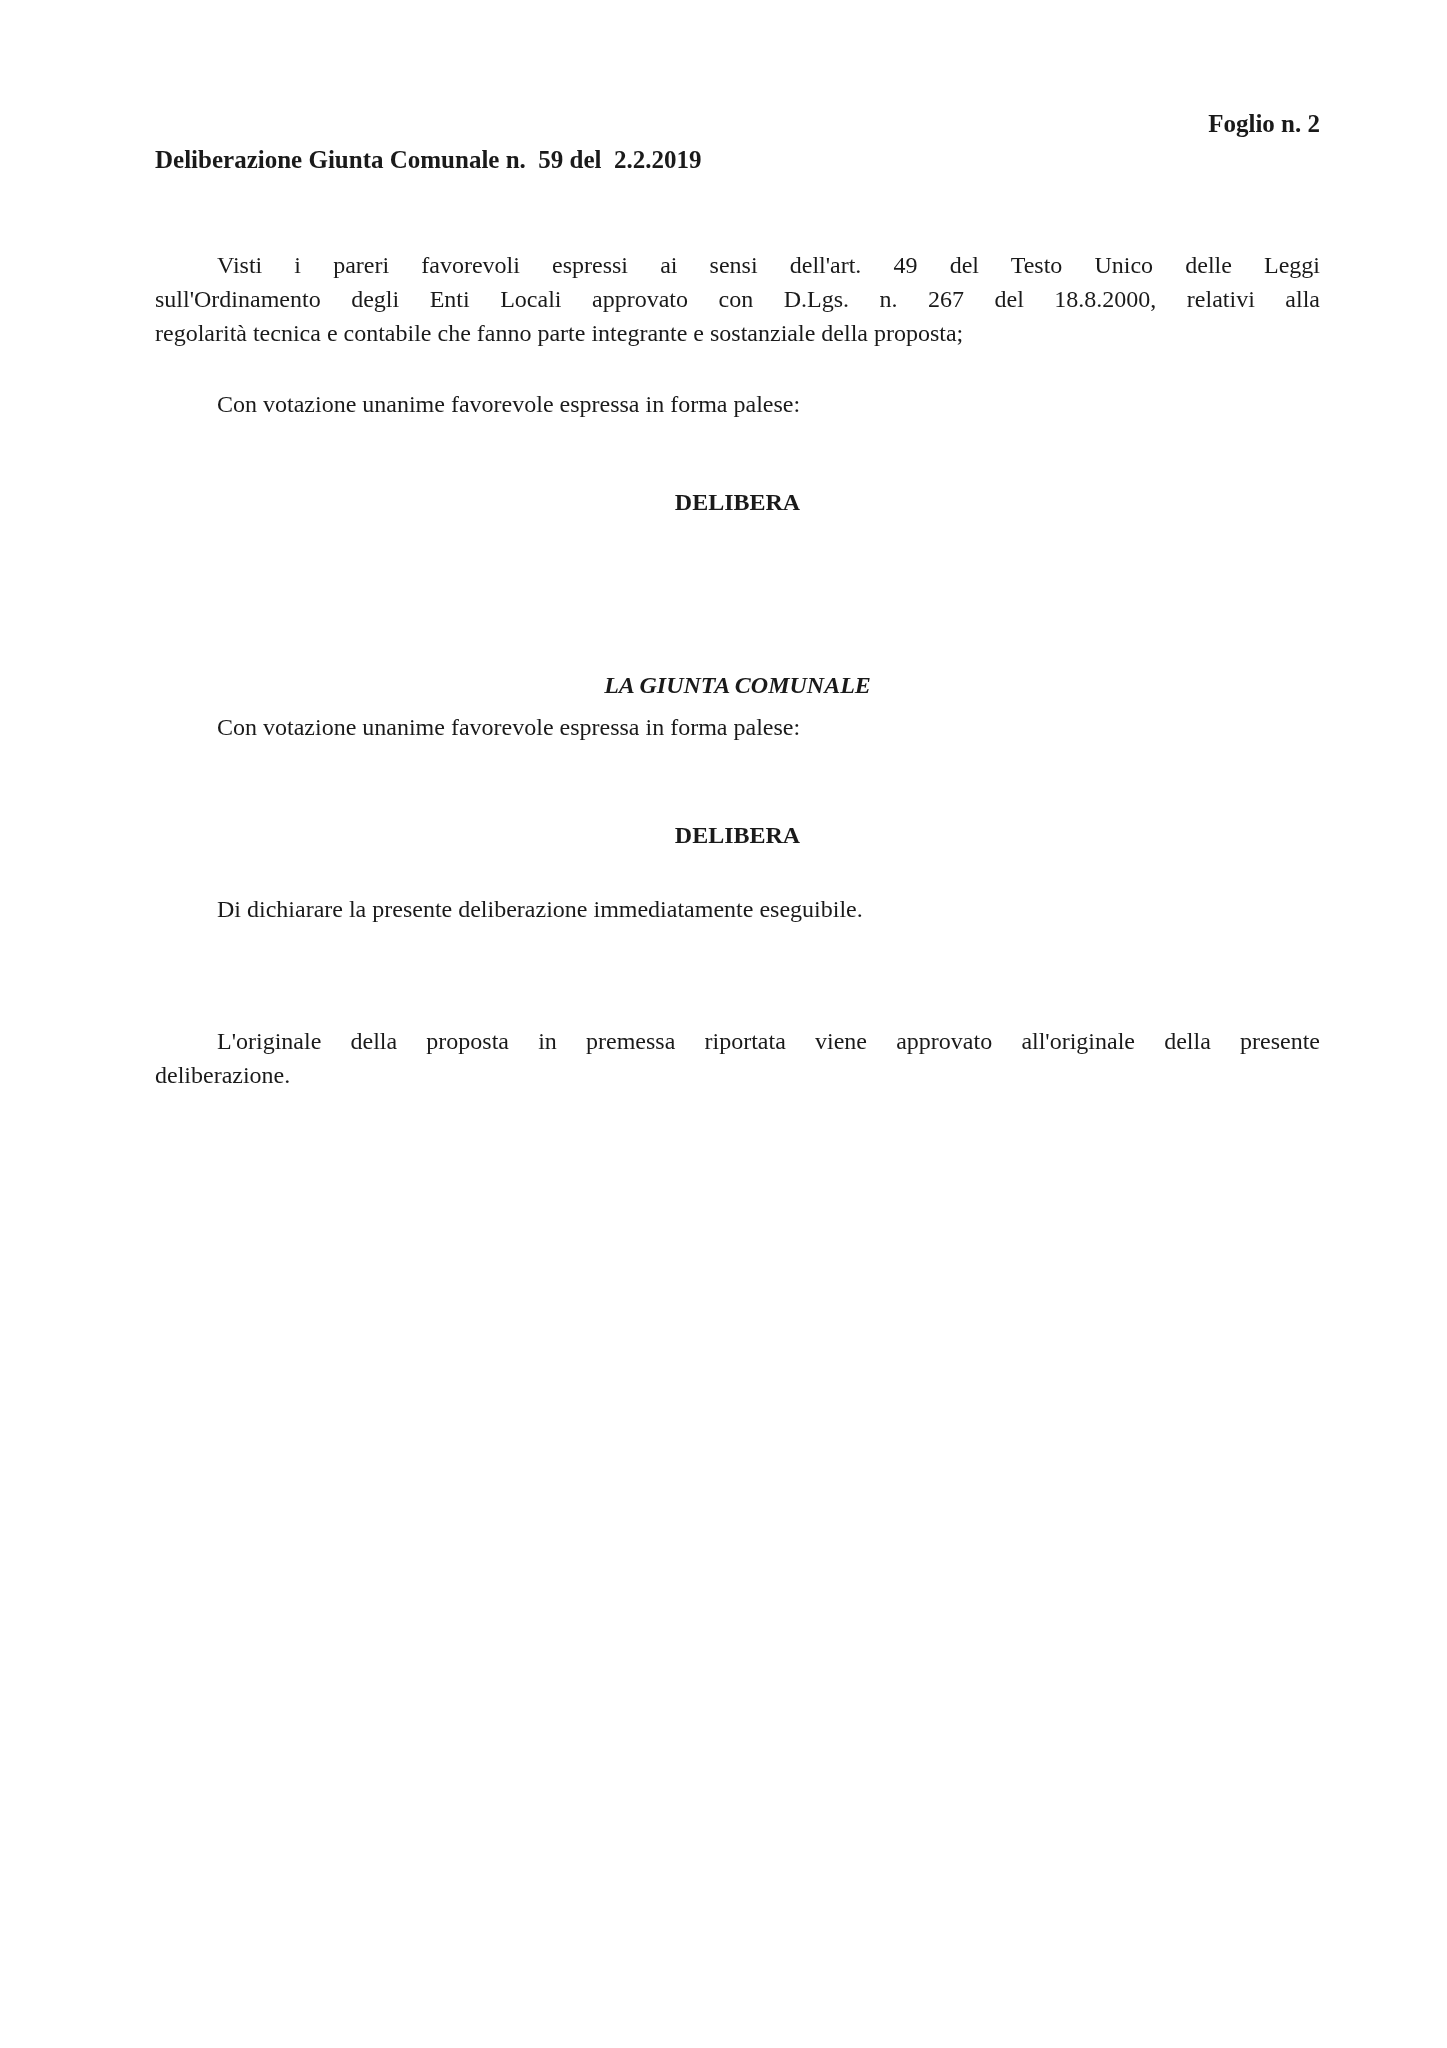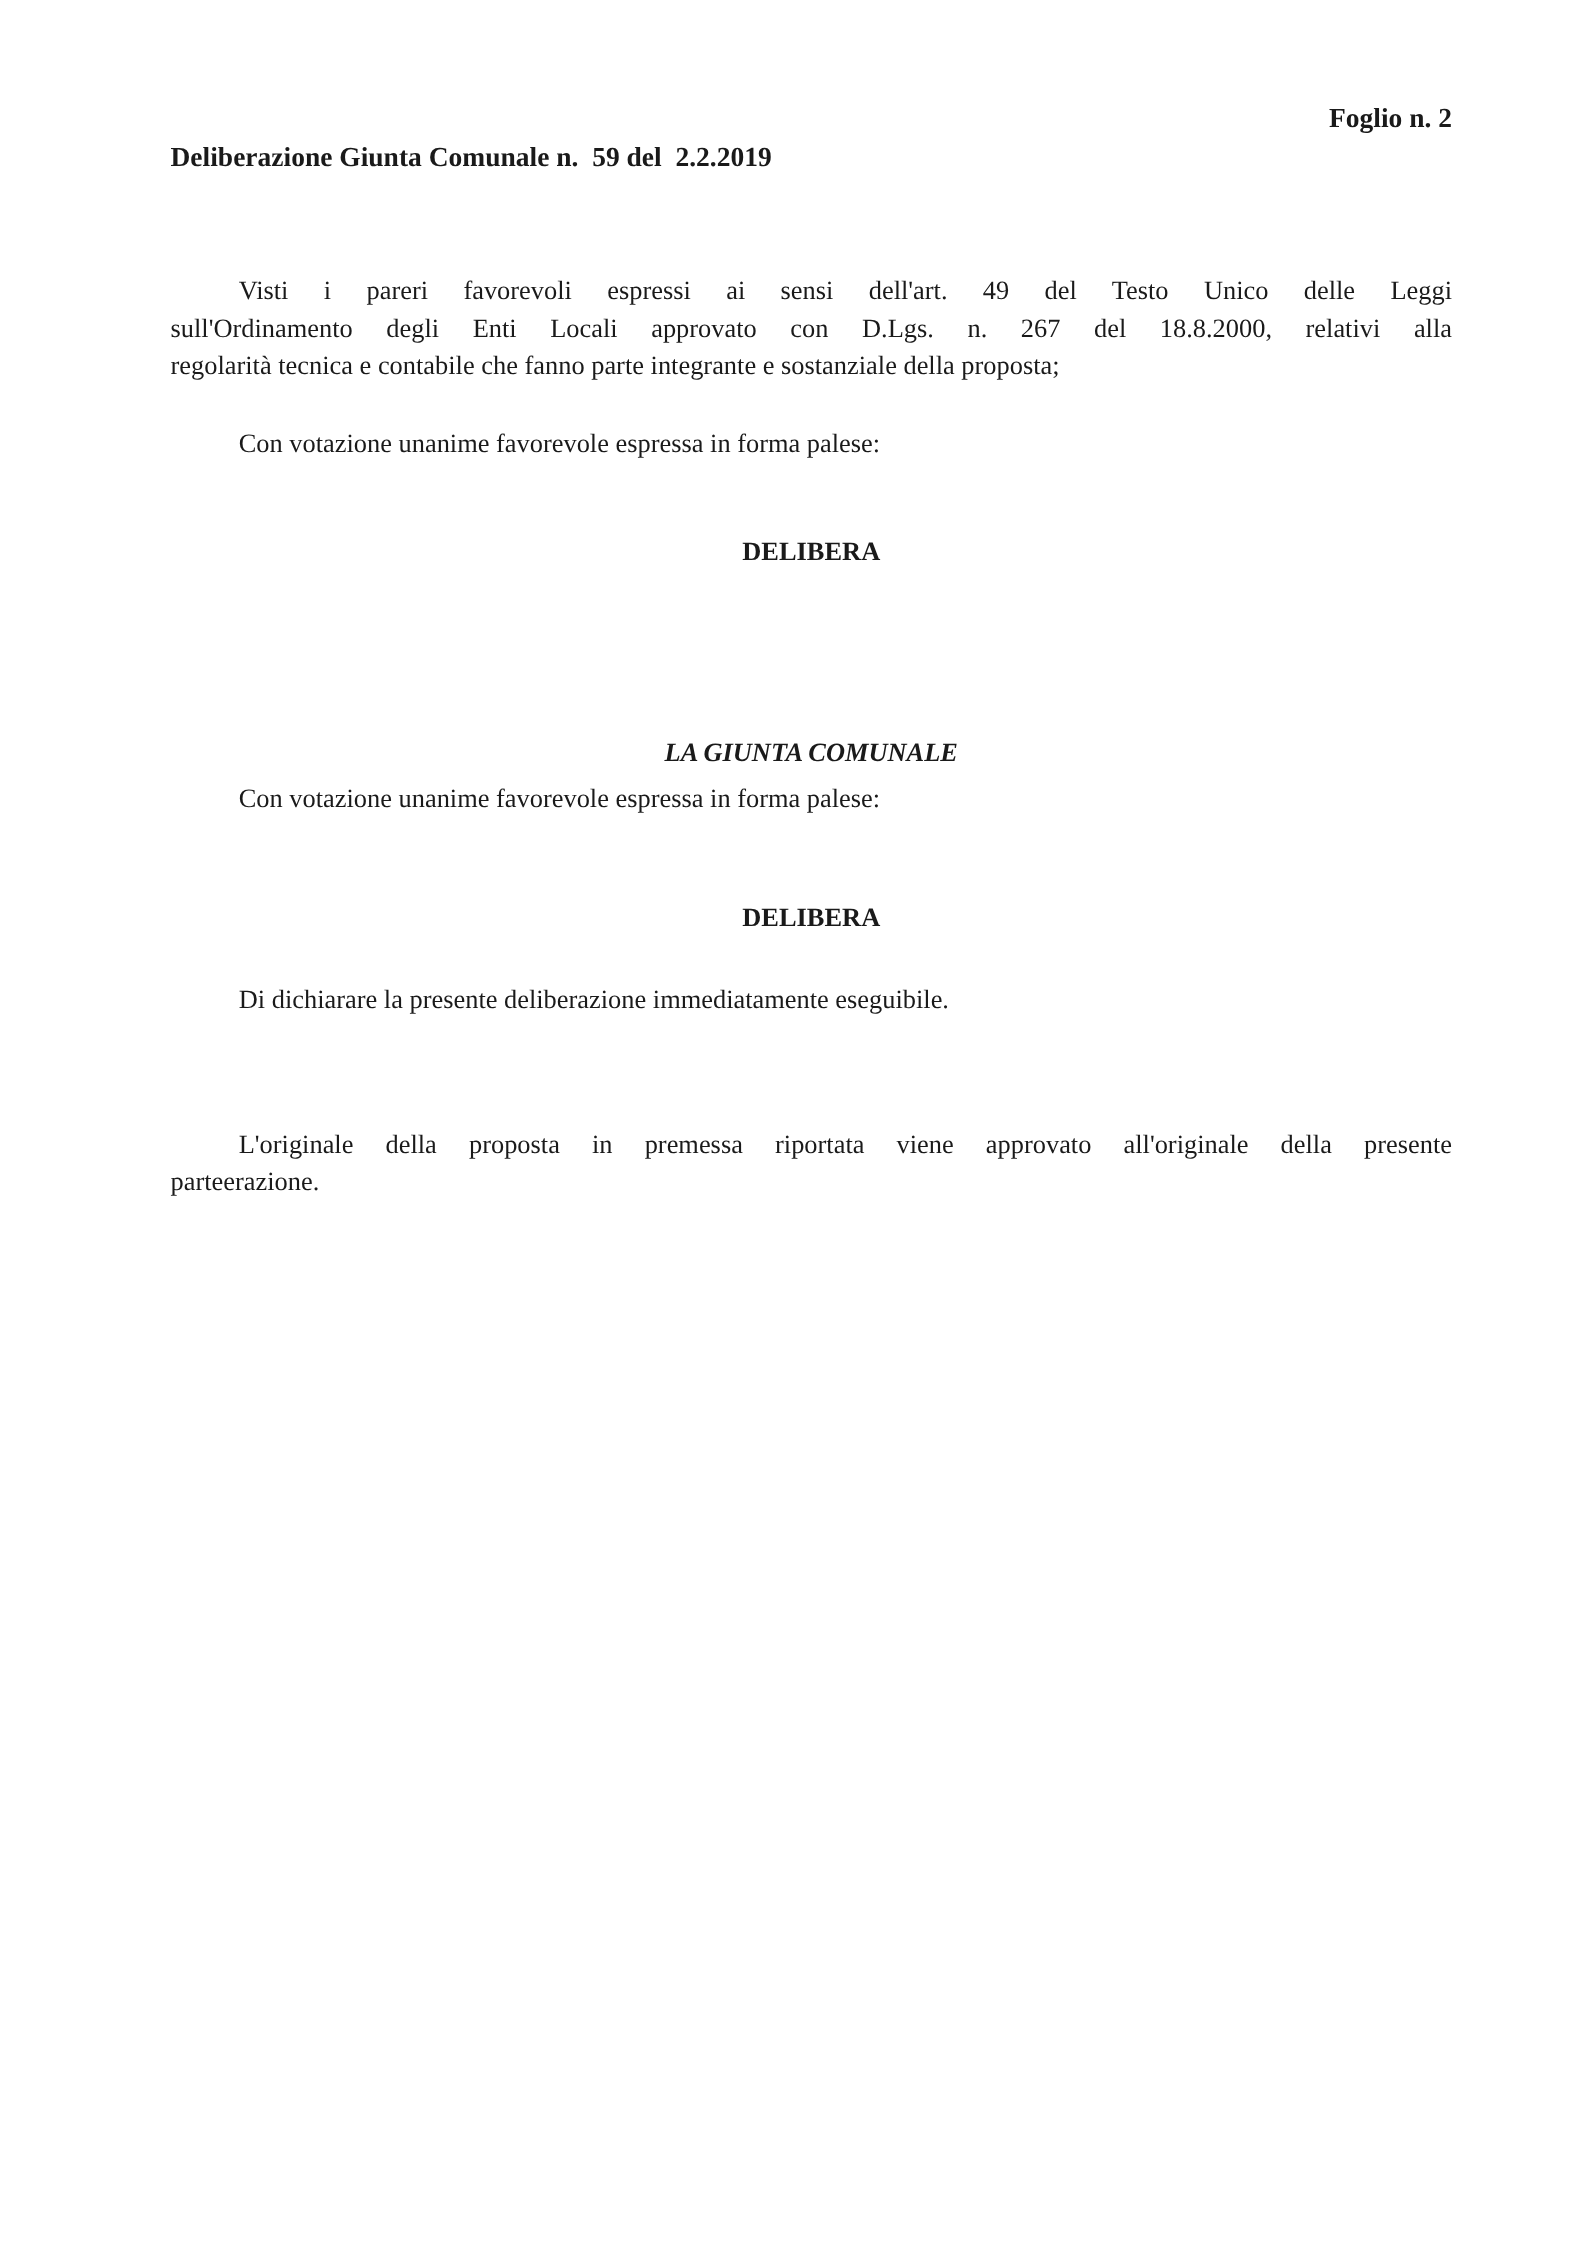--- a/index.html
+++ b/index.html
@@ -22,20 +22,21 @@
     width: 1165px;
     font-size: 24px;
     line-height: 34px;
     color: #1a1a1a;
   }
   .meta {
     font-weight: bold;
     font-size: 25px;
     line-height: 30px;
     white-space: pre-wrap;
+    margin-top: 16px;
   }
   .folio    { top: 93px;  text-align: right; }
   .doc-title{ top: 129px; text-align: left; }
 
   .p-visti      { top: 248px; }
   .p-votazione-1{ top: 387px; }
   .h-delibera-1 { top: 485px; }
   .p-approvare  { top: 555px; }
   .h-giunta     { top: 668px; font-style: italic; }
   .p-votazione-2{ top: 710px; }
@@ -78,16 +79,16 @@
   <div class="block heading h-giunta">LA GIUNTA COMUNALE</div>
 
   <div class="block indent p-votazione-2">Con votazione unanime favorevole espressa in forma palese:</div>
 
   <div class="block heading h-delibera-2">DELIBERA</div>
 
   <div class="block indent p-dichiarare">Di dichiarare la presente deliberazione immediatamente eseguibile.</div>
 
   <div class="block p-originale">
     <div class="line justify indent">L'originale della proposta in premessa riportata viene approvato all'originale della presente</div>
-    <div class="line"><span class="bold">parte</span><span>erazione.</span></div>
+    <div class="line"><span class="bold">delib</span><span>erazione.</span></div>
   </div>
 
 </div>
 
 </body></html>

